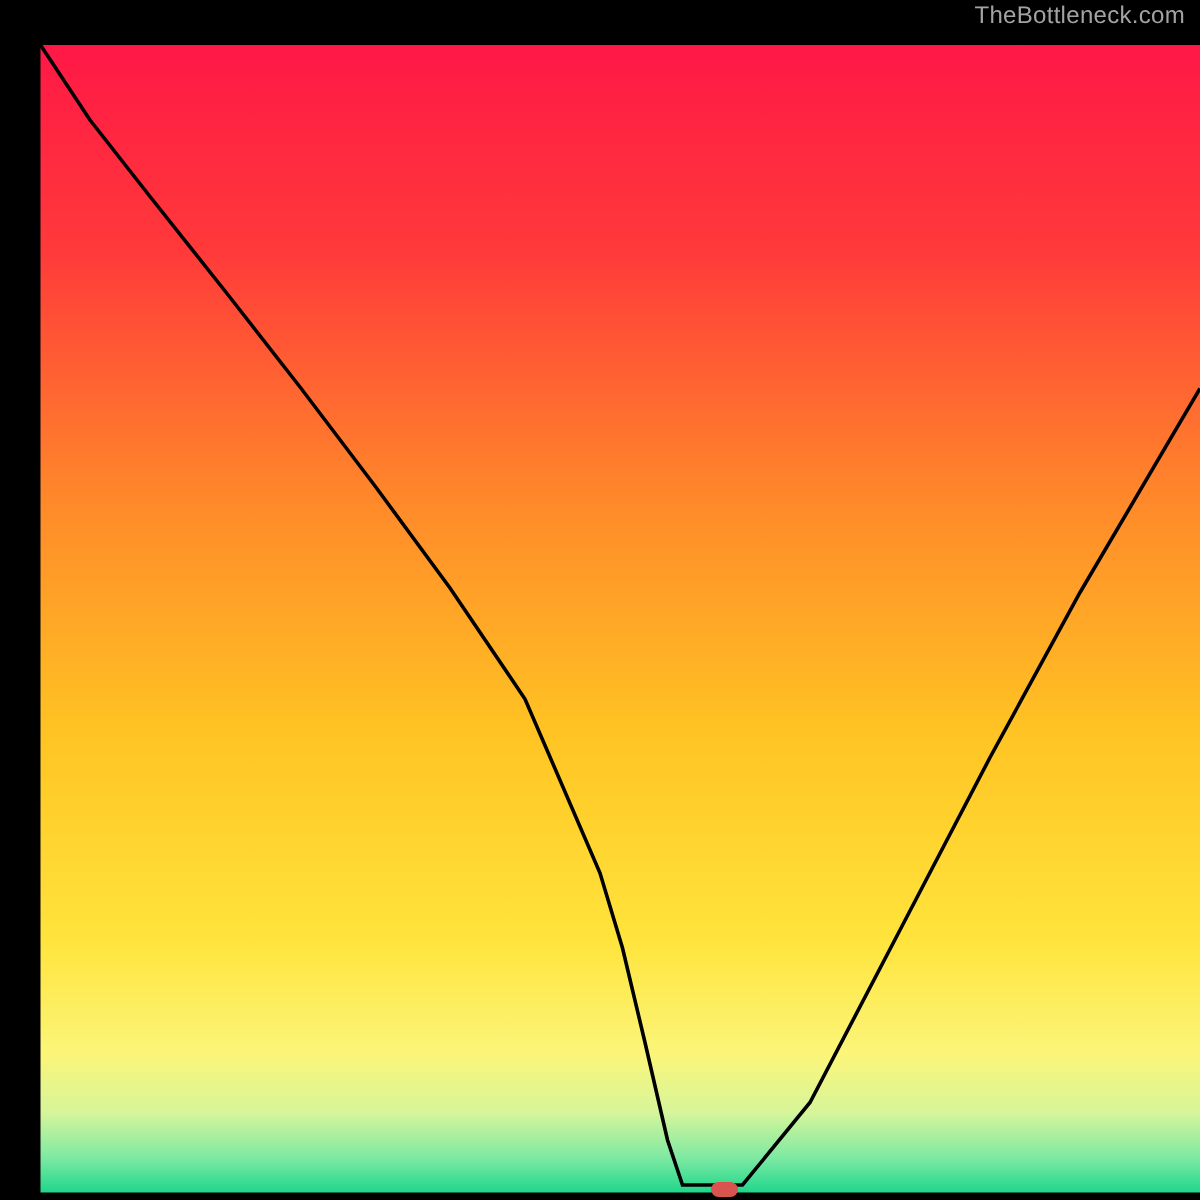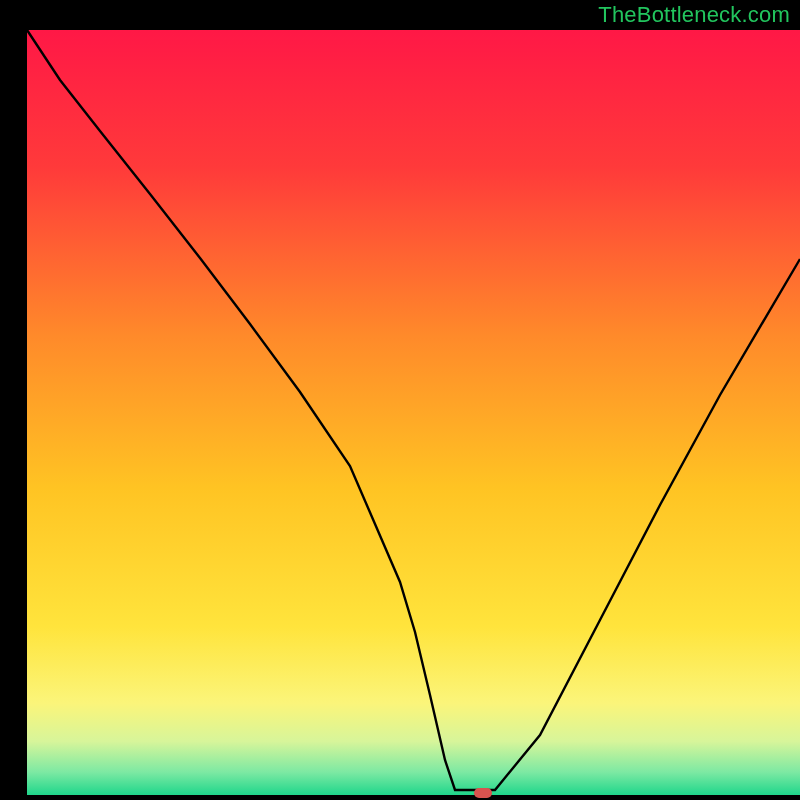--- a/index.html
+++ b/index.html
@@ -14,22 +14,22 @@
   .container {
     position: relative;
     width: 800px;
     height: 800px;
     background: #000;
   }
   .watermark {
     position: absolute;
     top: 2px;
     right: 10px;
-    color: #22c55e;
-    font-size: 22px;
+    color: #a3a3a3;
+    font-size: 16px;
     font-weight: 500;
     letter-spacing: 0.2px;
     z-index: 3;
   }
   svg.chart {
     position: absolute;
     top: 0;
     left: 0;
   }
 </style>

